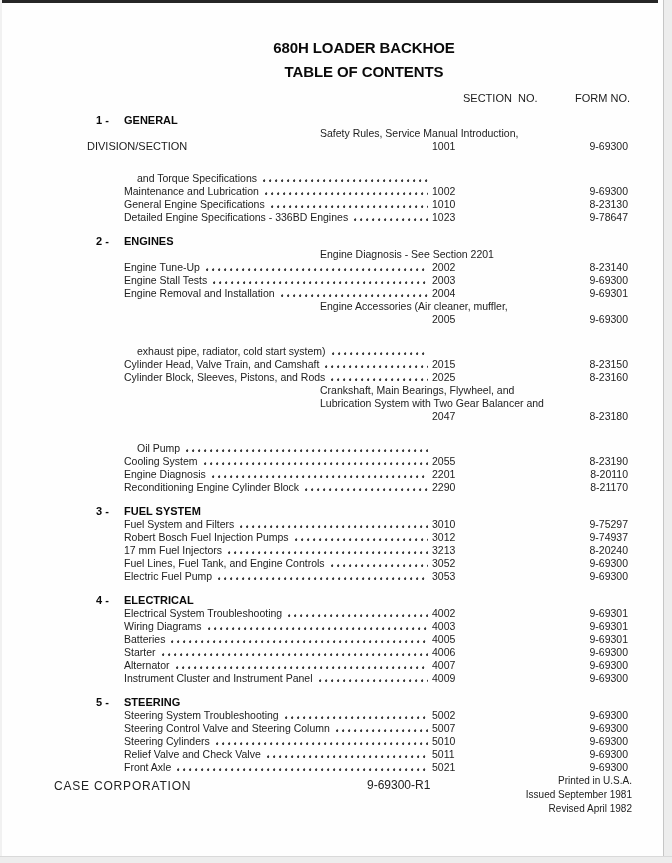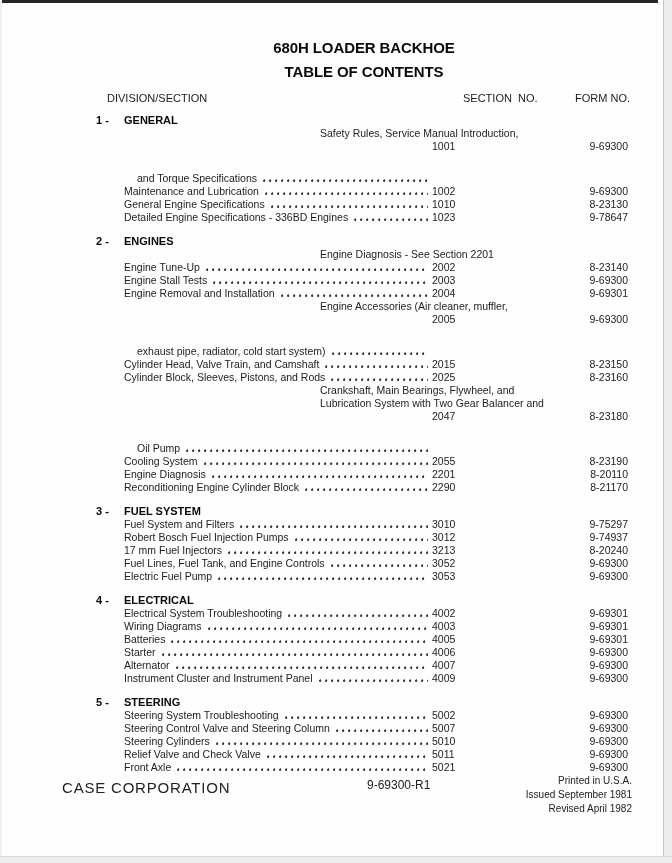--- a/index.html
+++ b/index.html
@@ -35,21 +35,21 @@
   }
   .title, .subtitle {
     position:absolute; left:64px; width:600px;
     text-align:center;
     font-size:15px; font-weight:700; color:#0a0a0a;
     letter-spacing:-0.1px;
   }
   .title { top:39px; }
   .subtitle { top:63px; }
   .col-headers { position:absolute; top:92px; left:0; width:672px; height:13px; font-size:11px; color:#1a1a1a; }
-  .col-division { position:absolute; left:107px; }
+  .col-division { position:absolute; left:87px;margin-top:48px; }
   .col-section  { position:absolute; left:427px; white-space:pre;margin-left:36px; }
   .col-form     { position:absolute; left:575px; }
   .toc {
     position:absolute; top:114px; left:96px; width:532px;
     font-size:10.5px; line-height:13px; color:#222;
   }
   .section { margin-top:11px; }
   .section:first-child { margin-top:0; }
   .sec-heading { display:flex; font-weight:700; font-size:11px; color:#0a0a0a; line-height:13px; }
   .sec-num { flex:0 0 28px; }
@@ -61,22 +61,22 @@
     flex:1 1 auto;
     margin:0 4px 0 6px;
     background-image: radial-gradient(circle at 1.2px 1.6px, #3c3c3c 1.05px, transparent 1.35px);
     background-size: 6px 4px;
     background-repeat: repeat-x;
     background-position: left bottom 2px;
   }
   .row-secno { flex:0 0 46px; }
   .row-formno { flex:1 1 auto; text-align:right; }
   .footer-company {
-    position:absolute; left:62px; top:779px;
-    font-size:15px; letter-spacing:0.8px; color:#222;
+    position:absolute; left:54px; top:779px;
+    font-size:12px; letter-spacing:0.8px; color:#222;
   }
   .footer-form {
     position:absolute; left:367px; top:778px;
     font-size:12px; color:#222;
   }
   .footer-right {
     position:absolute; right:40px; top:774px;
     text-align:right; font-size:10px; line-height:14px; color:#222;
   }
 </style>

